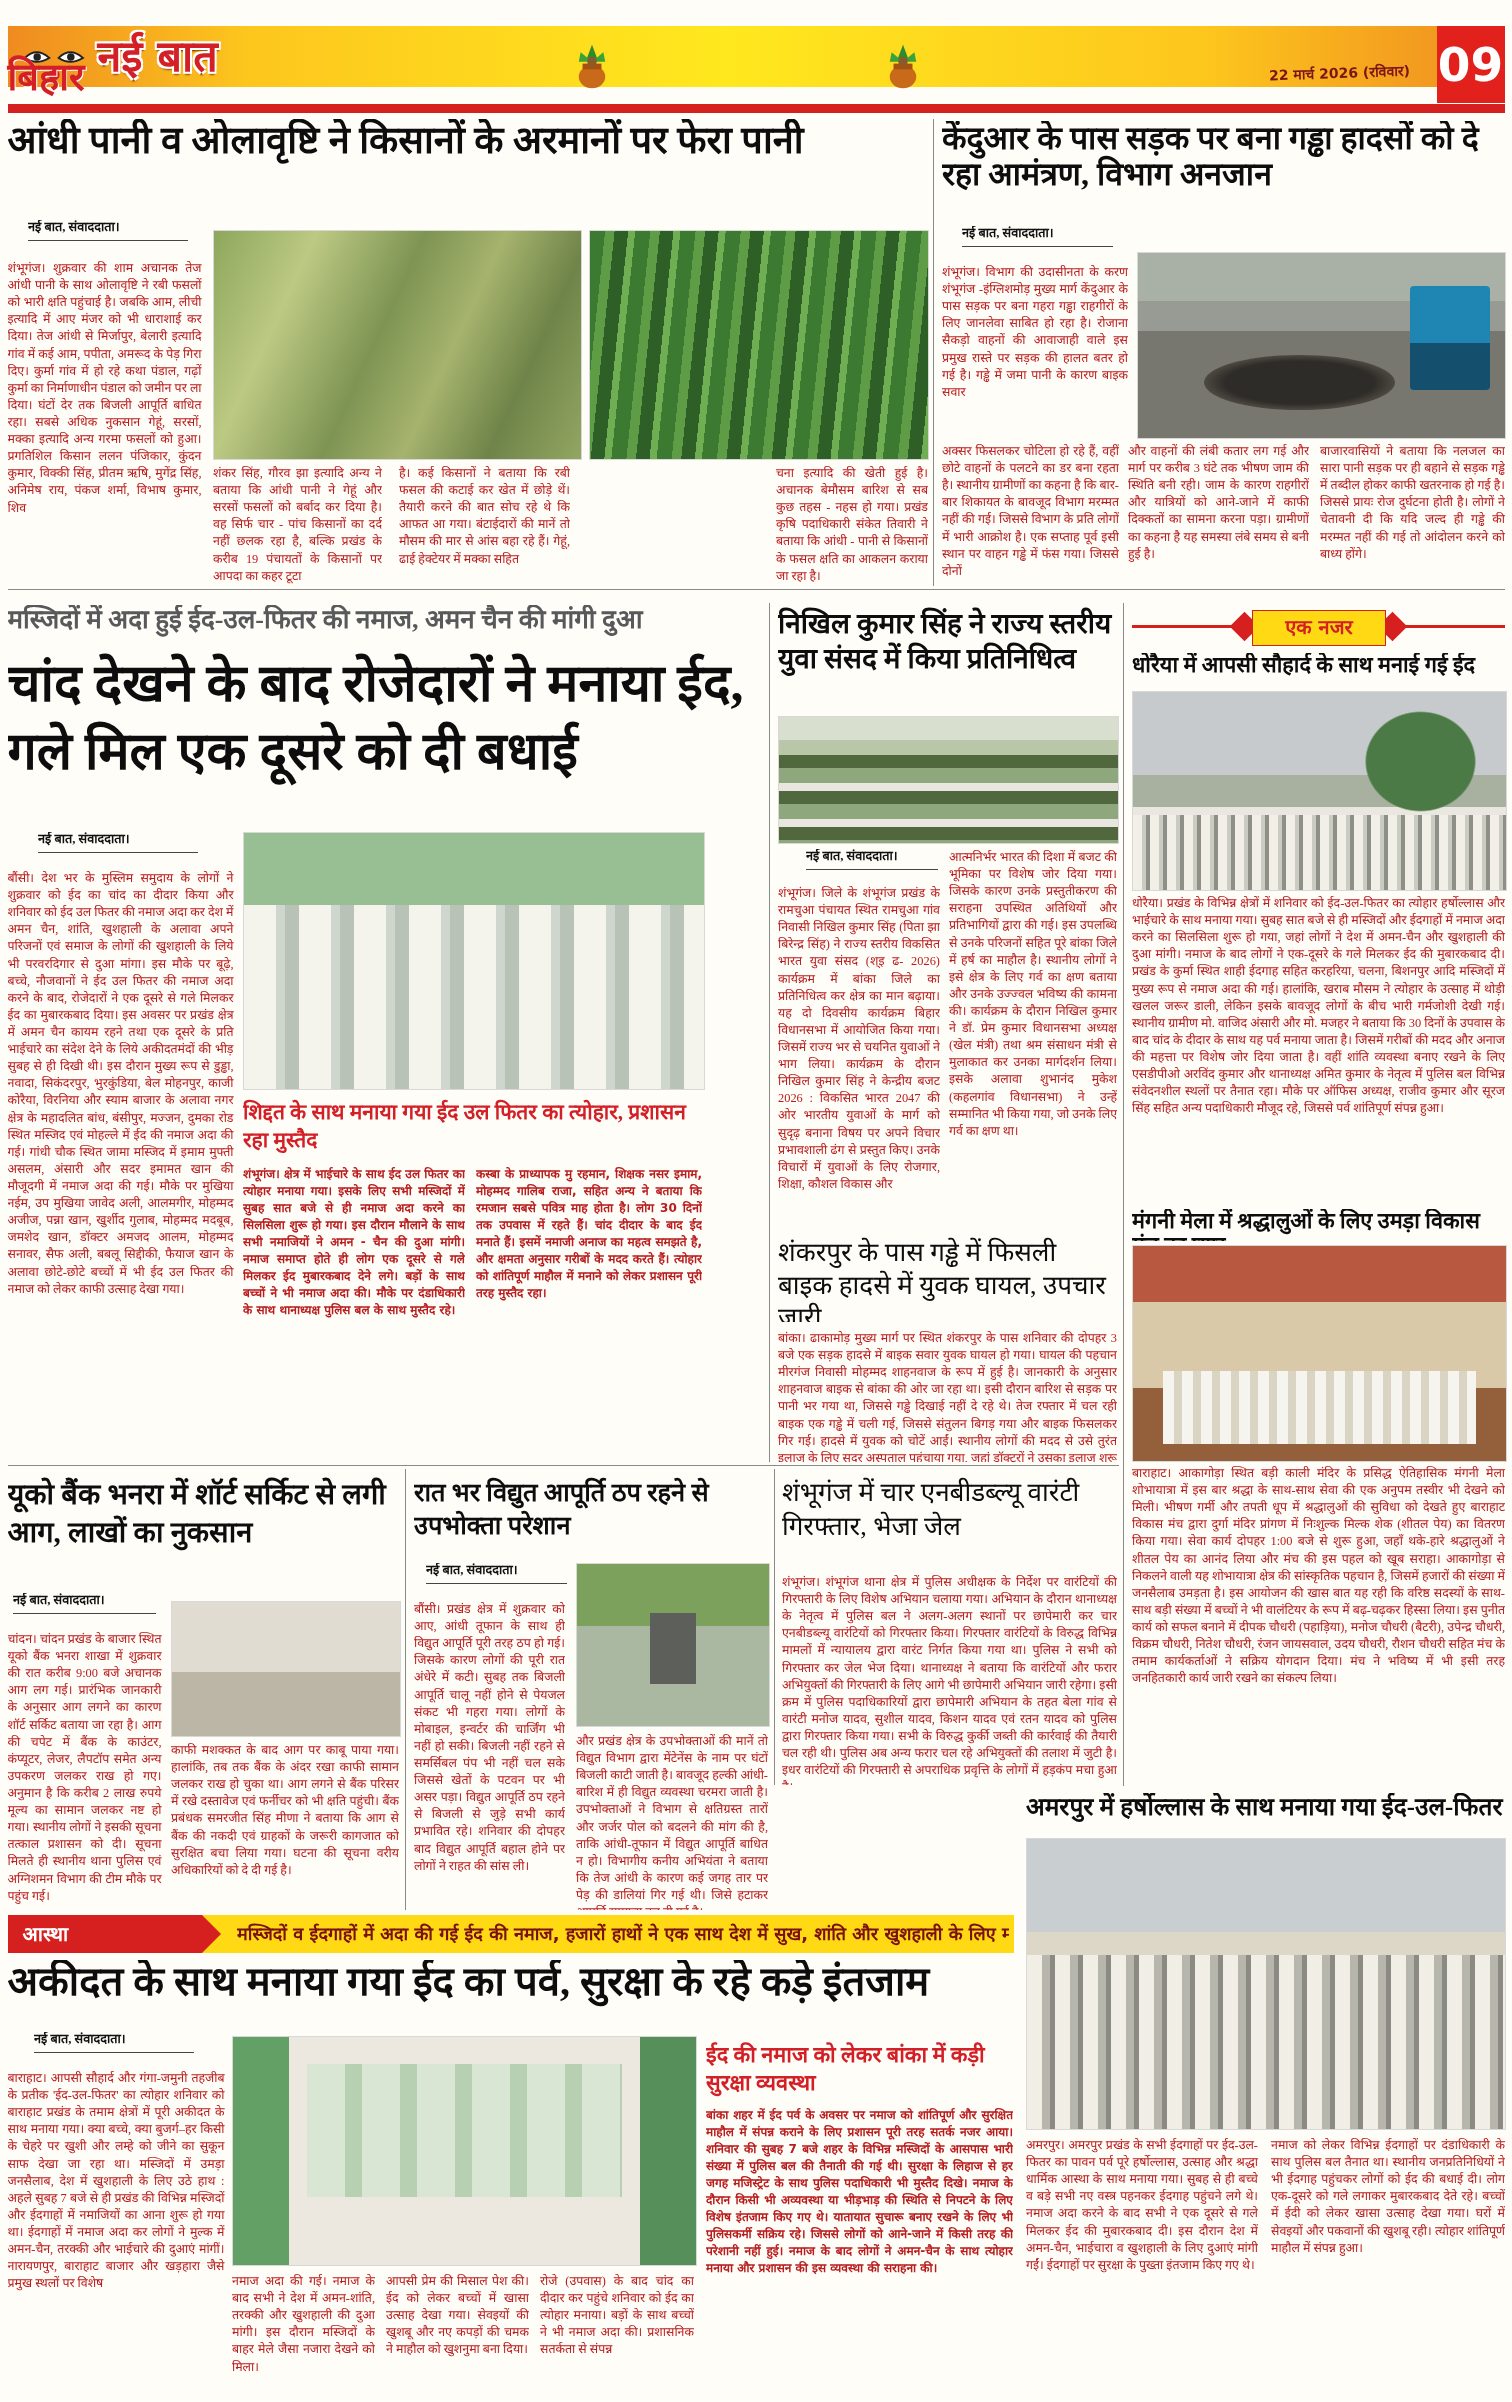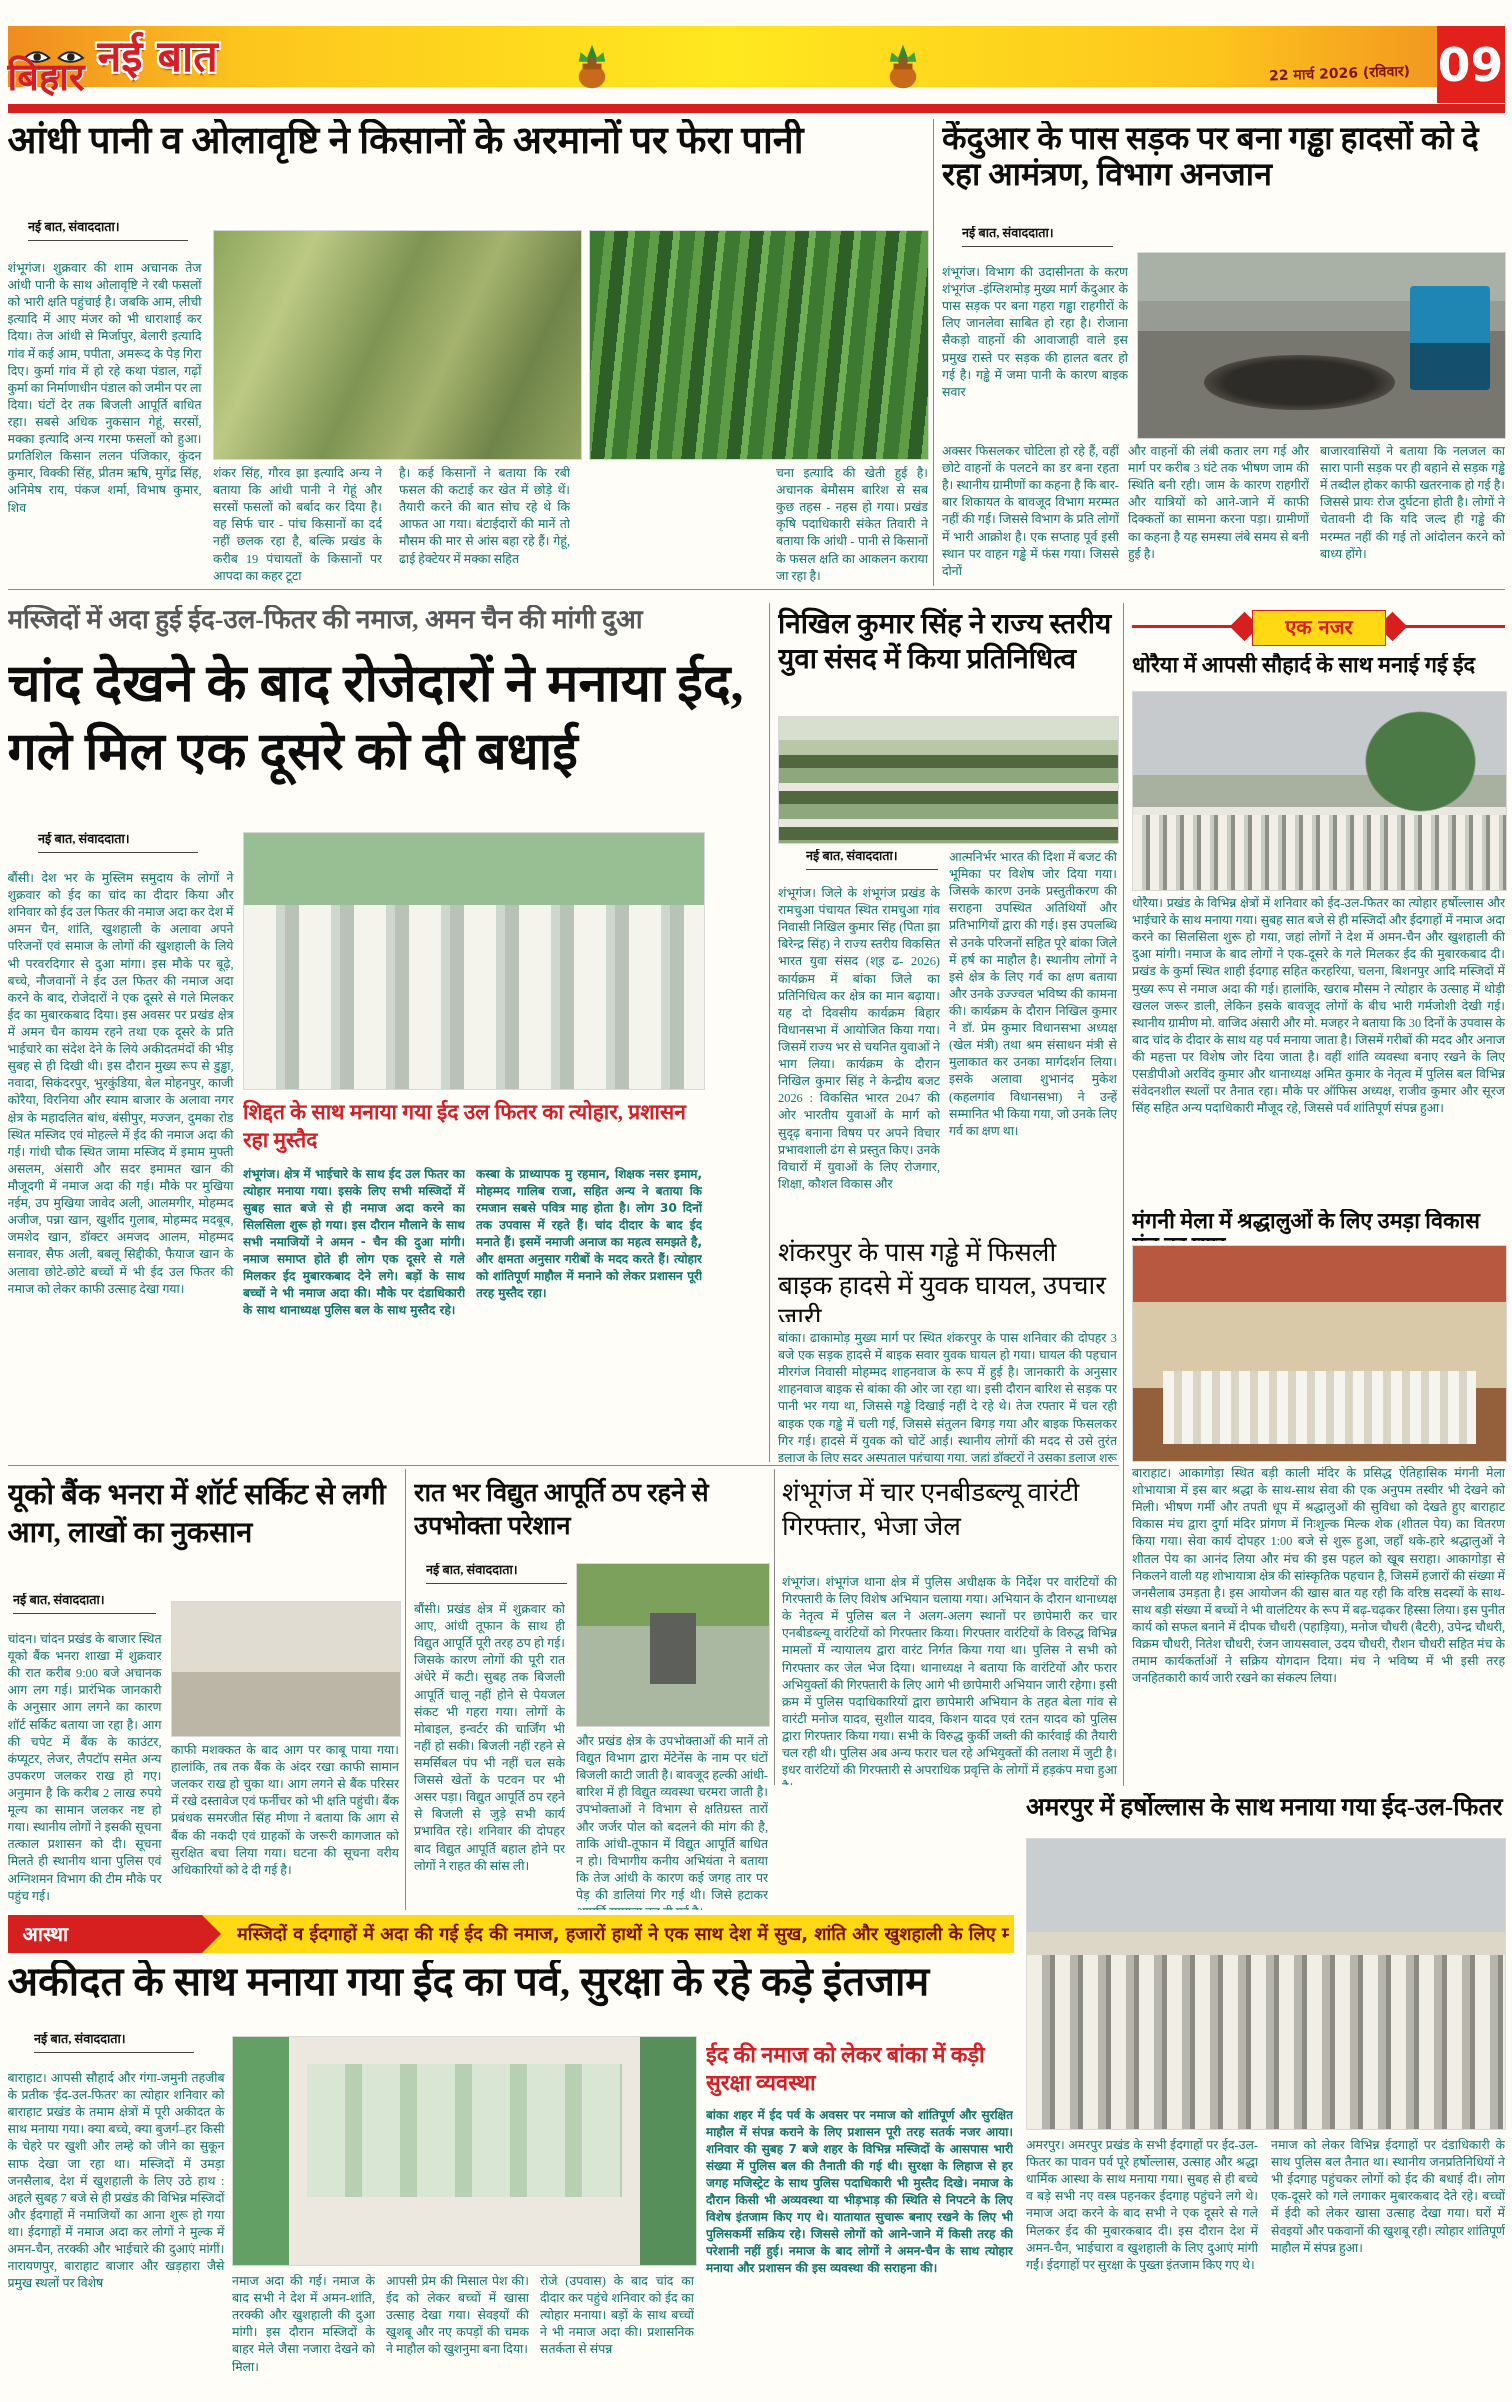--- a/index.html
+++ b/index.html
@@ -16,21 +16,21 @@
   .pageno{position:absolute;right:0;top:0;width:68px;height:77px;background:#e2211c;color:#fff;
         font:800 47px/77px "DejaVu Sans",sans-serif;text-align:center}
   .redstrip{position:absolute;left:7.5px;top:104px;width:1497px;height:9.4px;background:#d6201f}
   
   .hl{position:absolute;font-family:Liberation Serif, serif;font-weight:800;color:#0d0d0d;line-height:1.12;overflow:hidden}
   .hl-light{font-weight:500}
   .kick{color:#58595b}
   .by{position:absolute;font:700 12.7px/1.2 "Liberation Serif",serif;text-align:left;
       border-bottom:0.9px solid #444;padding-bottom:4.7px;overflow:hidden}
   .col{position:absolute;font:400 12.4px/1.38 "Liberation Serif","DejaVu Serif",serif;
-       text-align:justify;overflow:hidden;color:#0f766e}
+       text-align:justify;overflow:hidden;color:#b91c1c}
   .col.b{font-weight:700;font-family:"DejaVu Sans","Liberation Sans",sans-serif;font-size:12px;line-height:1.42}
   .red{color:#d31f26}
   .vr{position:absolute;width:0.9px;background:#8a8a8a}
   .hr{position:absolute;height:0.9px;background:#8a8a8a}
   
   .ph{position:absolute;overflow:hidden;background:#bbb;border:0.9px solid #d8d8d8}
   .ph-wheat{background:linear-gradient(115deg,#8da75c 0%,#bcc983 22%,#7e9453 45%,#a5b36d 62%,#6f8449 80%,#93a662 100%)}
   .ph-maize{background:repeating-linear-gradient(96deg,#3c7a31 0 15px,#5f9c46 15px 24.5px,#2e5f27 24.5px 38px,#6fae52 38px 45px)}
   .ph-road{background:linear-gradient(#a9b0a6 0 26%,#979b93 26% 42%,#77766f 42% 100%)}
   .ph-road .hole{position:absolute;left:18%;top:55%;width:52%;height:30%;background:radial-gradient(#2e2c28 0 55%,#565149 75%,transparent 76%);border-radius:50%}

